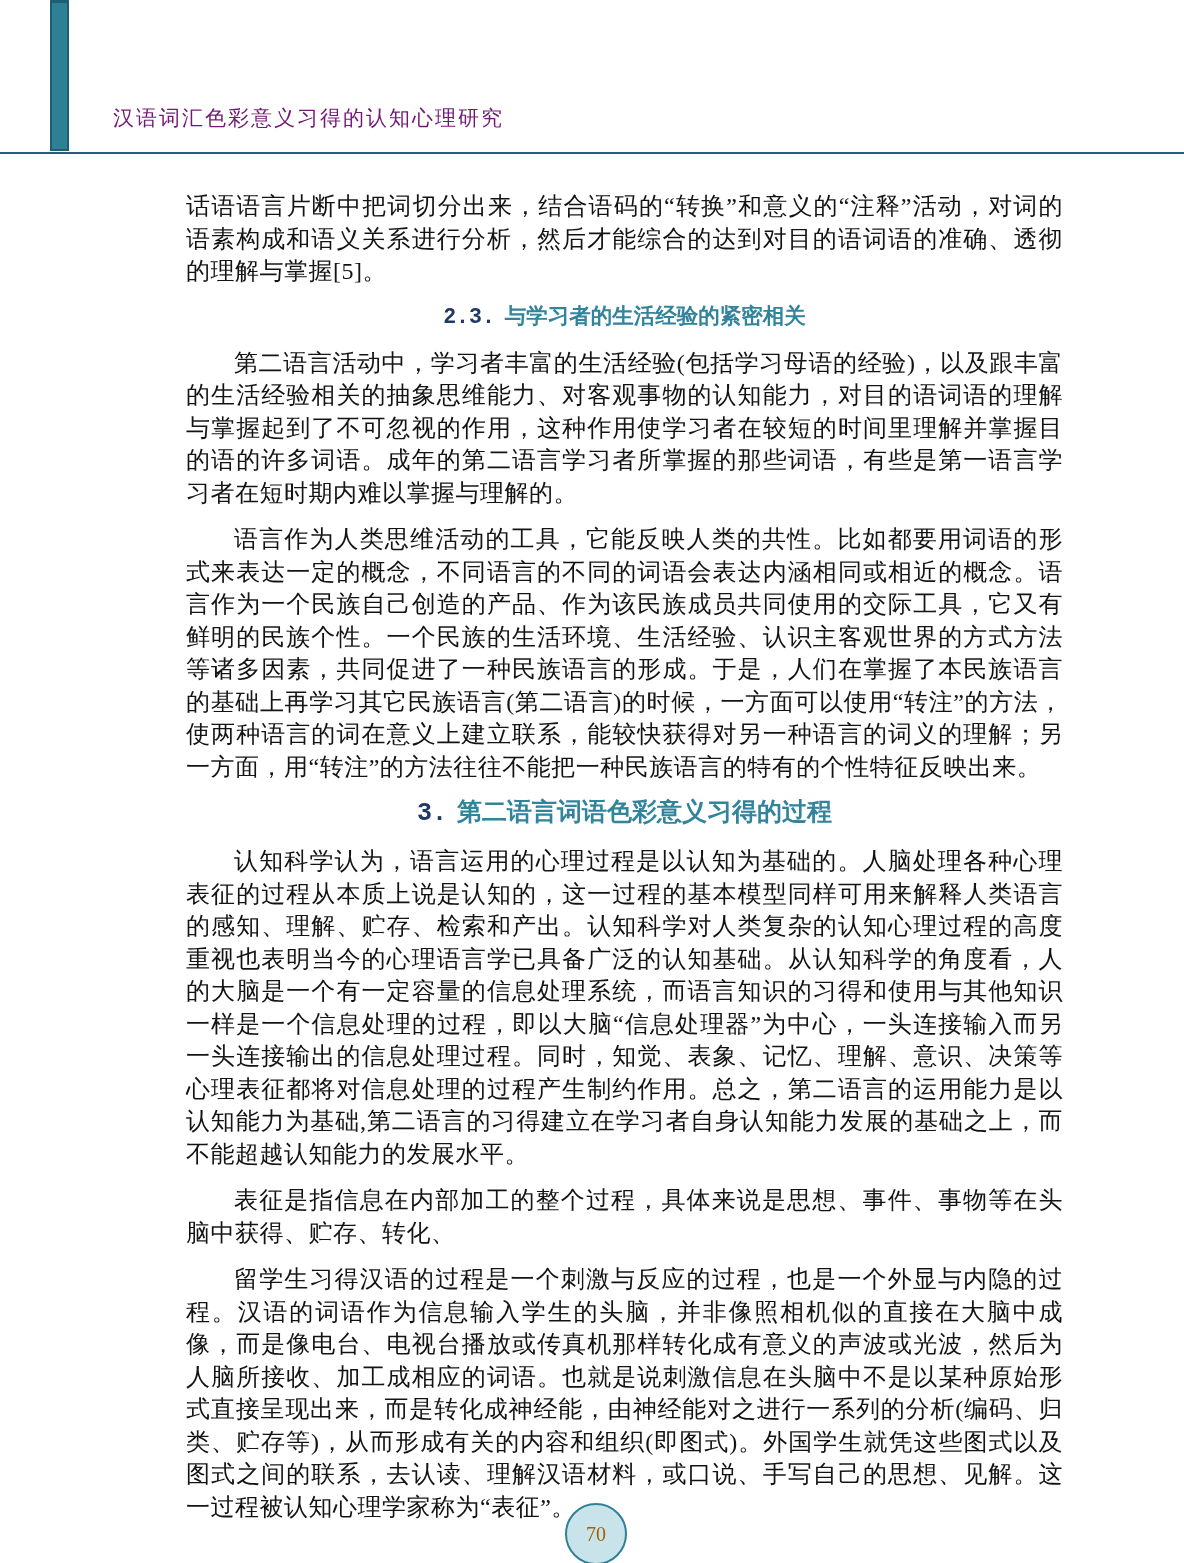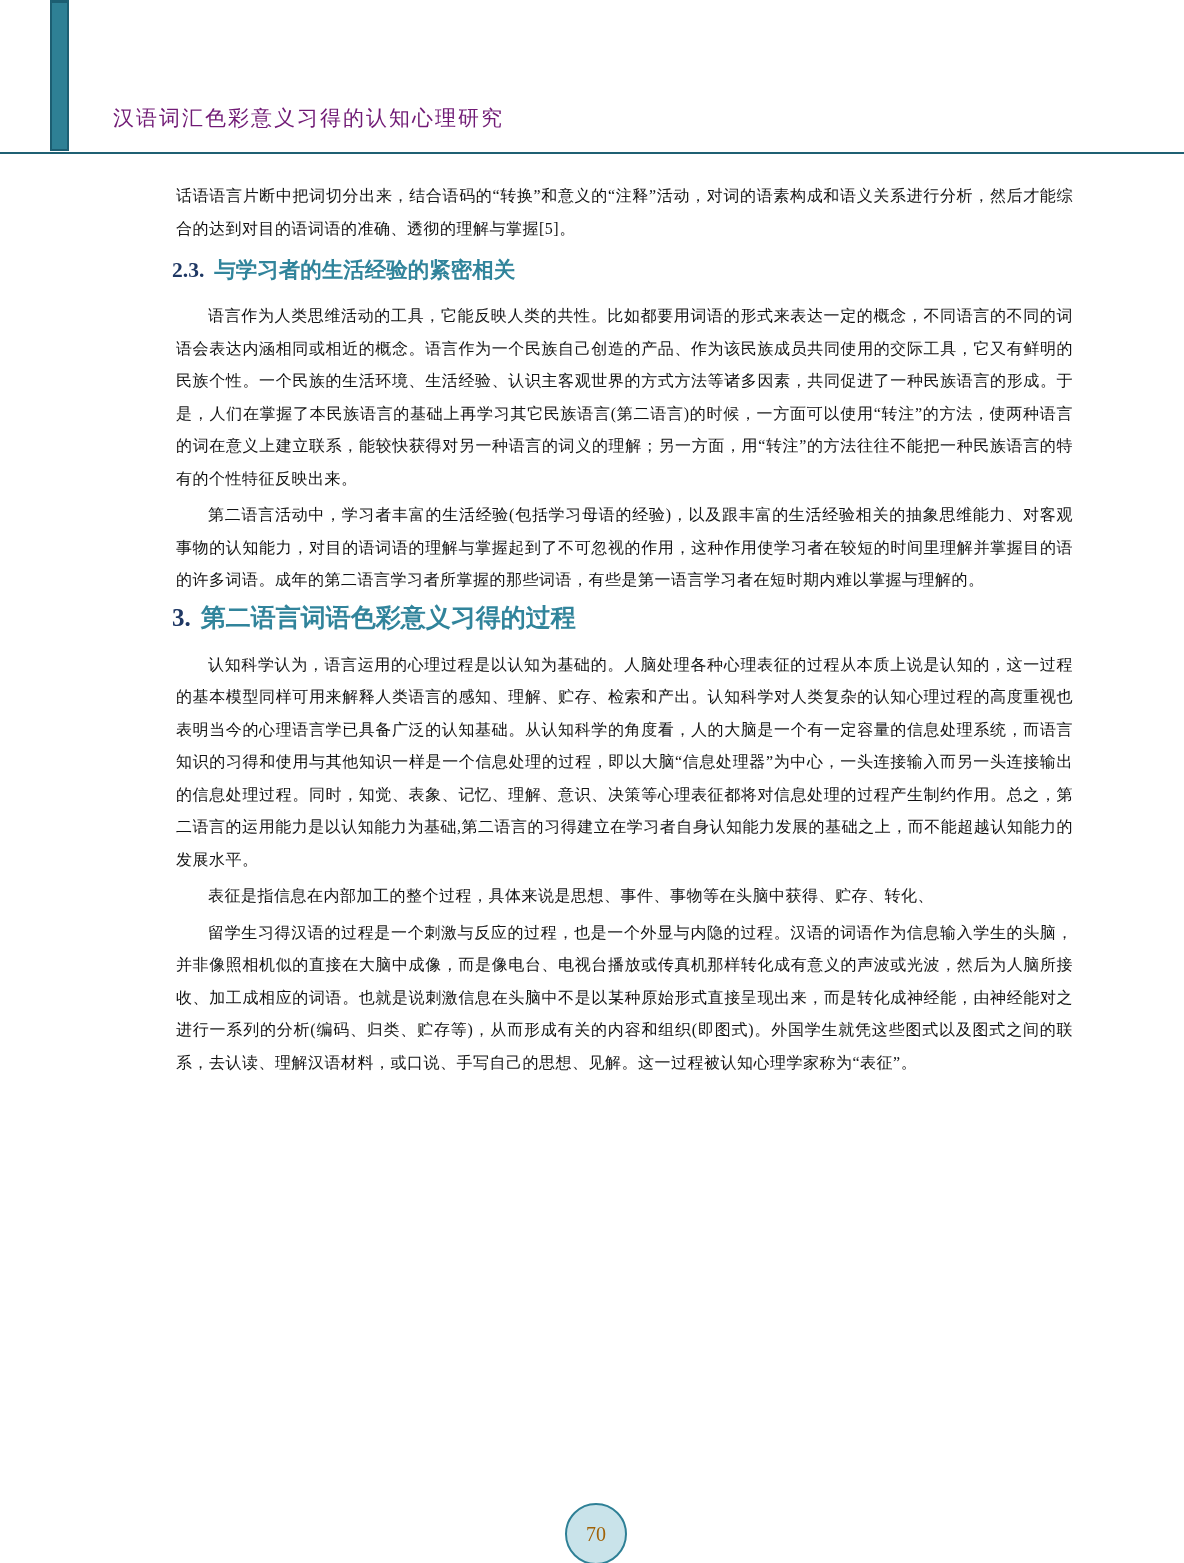--- a/index.html
+++ b/index.html
@@ -53,34 +53,35 @@
   .content {
     position: absolute;
     left: 172px;
     top: 154px;
     width: 905px;
     padding-top: 22px;
     color: #131313;
   }
 
   .para {
-    margin: 4px;
-    font-size: 16px;
+    margin: 14px;
+    font-size: 24px;
     line-height: 32.5px;
     text-align: justify;
     text-justify: inter-ideograph;
     letter-spacing: 0.5px;
   }
   .para.indent { text-indent: 2em; }
 
   .h-main, .h-sub {
-    font-family: Liberation Serif, serif;
+    font-family: Liberation Mono, monospace;
     font-weight: bold;
     margin: 0;
     white-space: nowrap;
+    text-align: center;
   }
   .h-sub {
     font-size: 21.5px;
     line-height: 30px;
     margin-top: 10px;
     margin-bottom: 15px;
   }
   .h-sub.tight {
     margin-top: 6px;
     margin-bottom: 10px;
@@ -118,22 +119,22 @@
 
 <div class="accent-bar"></div>
 
 <div class="running-title">汉语词汇色彩意义习得的认知心理研究</div>
 
 <div class="header-rule"></div>
 
 <main class="content" id="article-body">
     <p class="para">话语语言片断中把词切分出来，结合语码的“转换”和意义的“注释”活动，对词的语素构成和语义关系进行分析，然后才能综合的达到对目的语词语的准确、透彻的理解与掌握[5]。</p>
     <h2 class="h-sub"><span class="h-num">2.3.</span><span class="h-text">与学习者的生活经验的紧密相关</span></h2>
+    <p class="para indent">第二语言活动中，学习者丰富的生活经验(包括学习母语的经验)，以及跟丰富的生活经验相关的抽象思维能力、对客观事物的认知能力，对目的语词语的理解与掌握起到了不可忽视的作用，这种作用使学习者在较短的时间里理解并掌握目的语的许多词语。成年的第二语言学习者所掌握的那些词语，有些是第一语言学习者在短时期内难以掌握与理解的。</p>
     <p class="para indent">语言作为人类思维活动的工具，它能反映人类的共性。比如都要用词语的形式来表达一定的概念，不同语言的不同的词语会表达内涵相同或相近的概念。语言作为一个民族自己创造的产品、作为该民族成员共同使用的交际工具，它又有鲜明的民族个性。一个民族的生活环境、生活经验、认识主客观世界的方式方法等诸多因素，共同促进了一种民族语言的形成。于是，人们在掌握了本民族语言的基础上再学习其它民族语言(第二语言)的时候，一方面可以使用“转注”的方法，使两种语言的词在意义上建立联系，能较快获得对另一种语言的词义的理解；另一方面，用“转注”的方法往往不能把一种民族语言的特有的个性特征反映出来。</p>
-    <p class="para indent">第二语言活动中，学习者丰富的生活经验(包括学习母语的经验)，以及跟丰富的生活经验相关的抽象思维能力、对客观事物的认知能力，对目的语词语的理解与掌握起到了不可忽视的作用，这种作用使学习者在较短的时间里理解并掌握目的语的许多词语。成年的第二语言学习者所掌握的那些词语，有些是第一语言学习者在短时期内难以掌握与理解的。</p>
     <h1 class="h-main"><span class="h-num">3.</span><span class="h-text">第二语言词语色彩意义习得的过程</span></h1>
     <p class="para indent">认知科学认为，语言运用的心理过程是以认知为基础的。人脑处理各种心理表征的过程从本质上说是认知的，这一过程的基本模型同样可用来解释人类语言的感知、理解、贮存、检索和产出。认知科学对人类复杂的认知心理过程的高度重视也表明当今的心理语言学已具备广泛的认知基础。从认知科学的角度看，人的大脑是一个有一定容量的信息处理系统，而语言知识的习得和使用与其他知识一样是一个信息处理的过程，即以大脑“信息处理器”为中心，一头连接输入而另一头连接输出的信息处理过程。同时，知觉、表象、记忆、理解、意识、决策等心理表征都将对信息处理的过程产生制约作用。总之，第二语言的运用能力是以认知能力为基础,第二语言的习得建立在学习者自身认知能力发展的基础之上，而不能超越认知能力的发展水平。</p>
     <p class="para indent">表征是指信息在内部加工的整个过程，具体来说是思想、事件、事物等在头脑中获得、贮存、转化、</p>
     <p class="para indent">留学生习得汉语的过程是一个刺激与反应的过程，也是一个外显与内隐的过程。汉语的词语作为信息输入学生的头脑，并非像照相机似的直接在大脑中成像，而是像电台、电视台播放或传真机那样转化成有意义的声波或光波，然后为人脑所接收、加工成相应的词语。也就是说刺激信息在头脑中不是以某种原始形式直接呈现出来，而是转化成神经能，由神经能对之进行一系列的分析(编码、归类、贮存等)，从而形成有关的内容和组织(即图式)。外国学生就凭这些图式以及图式之间的联系，去认读、理解汉语材料，或口说、手写自己的思想、见解。这一过程被认知心理学家称为“表征”。</p>
   </main>
 
 <div class="page-circle">
   <span>70</span>
 </div>
 

